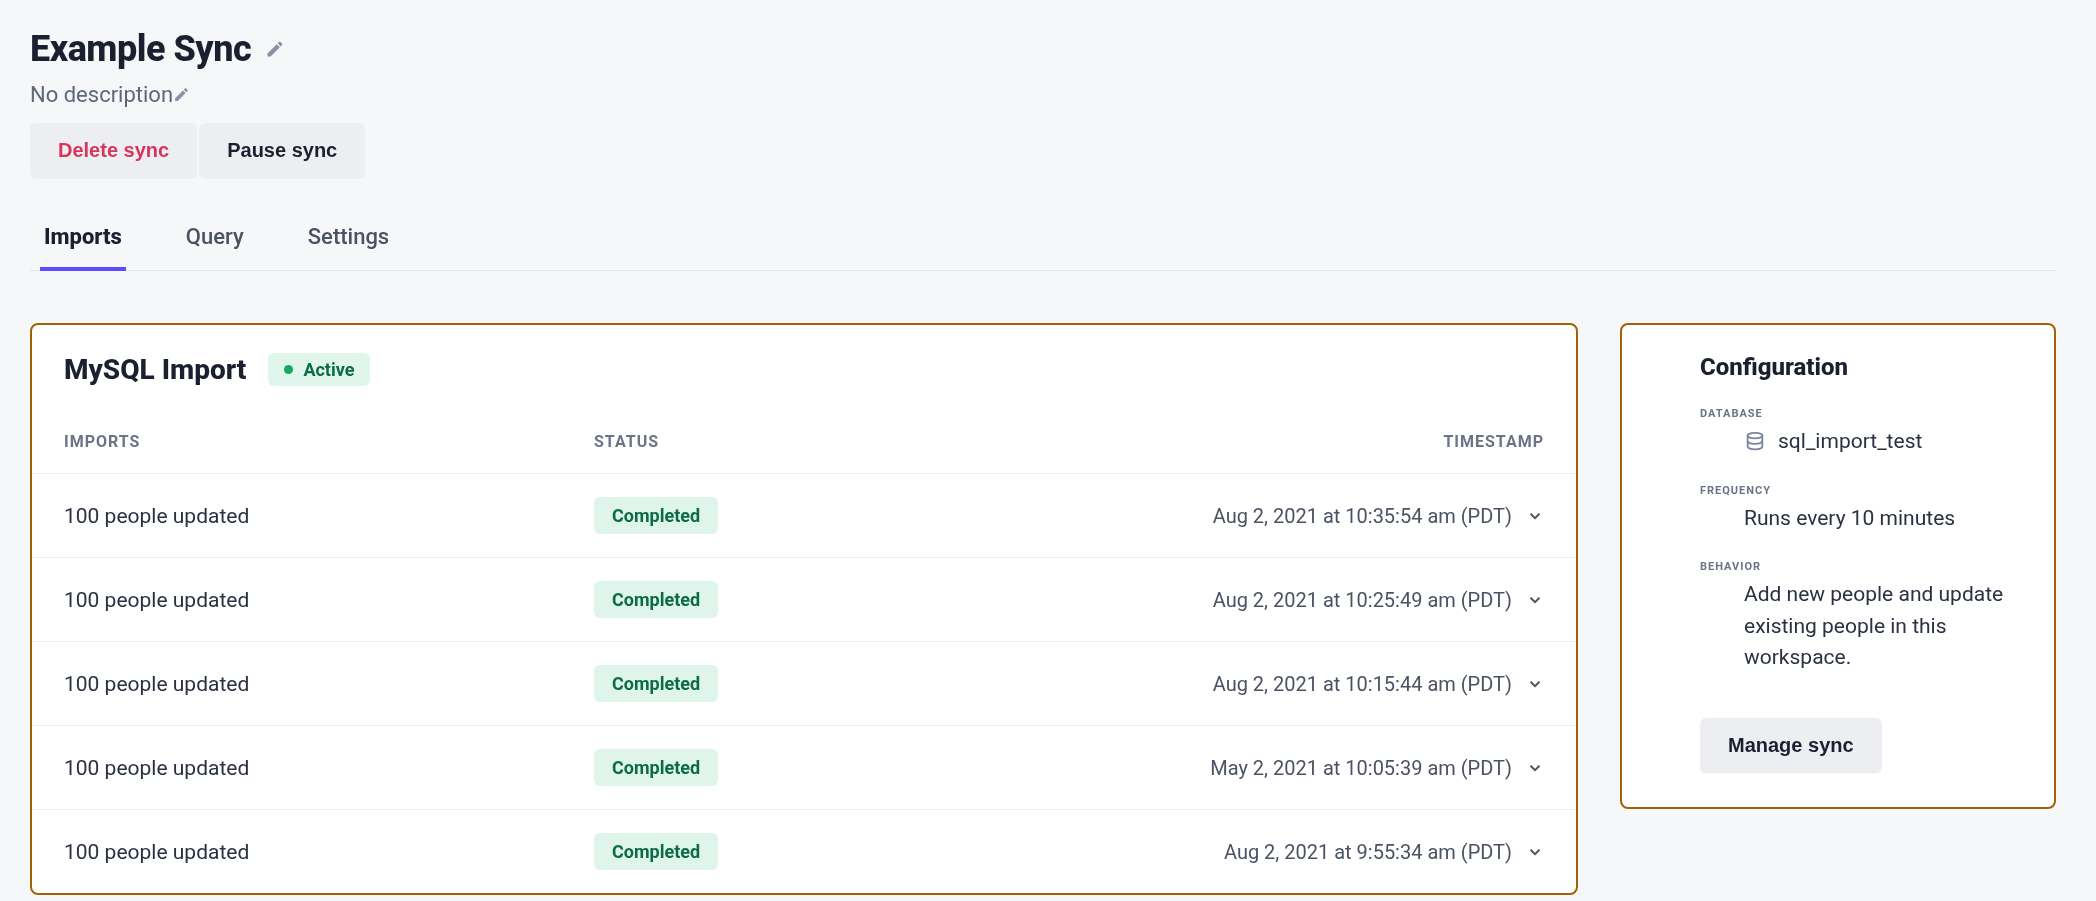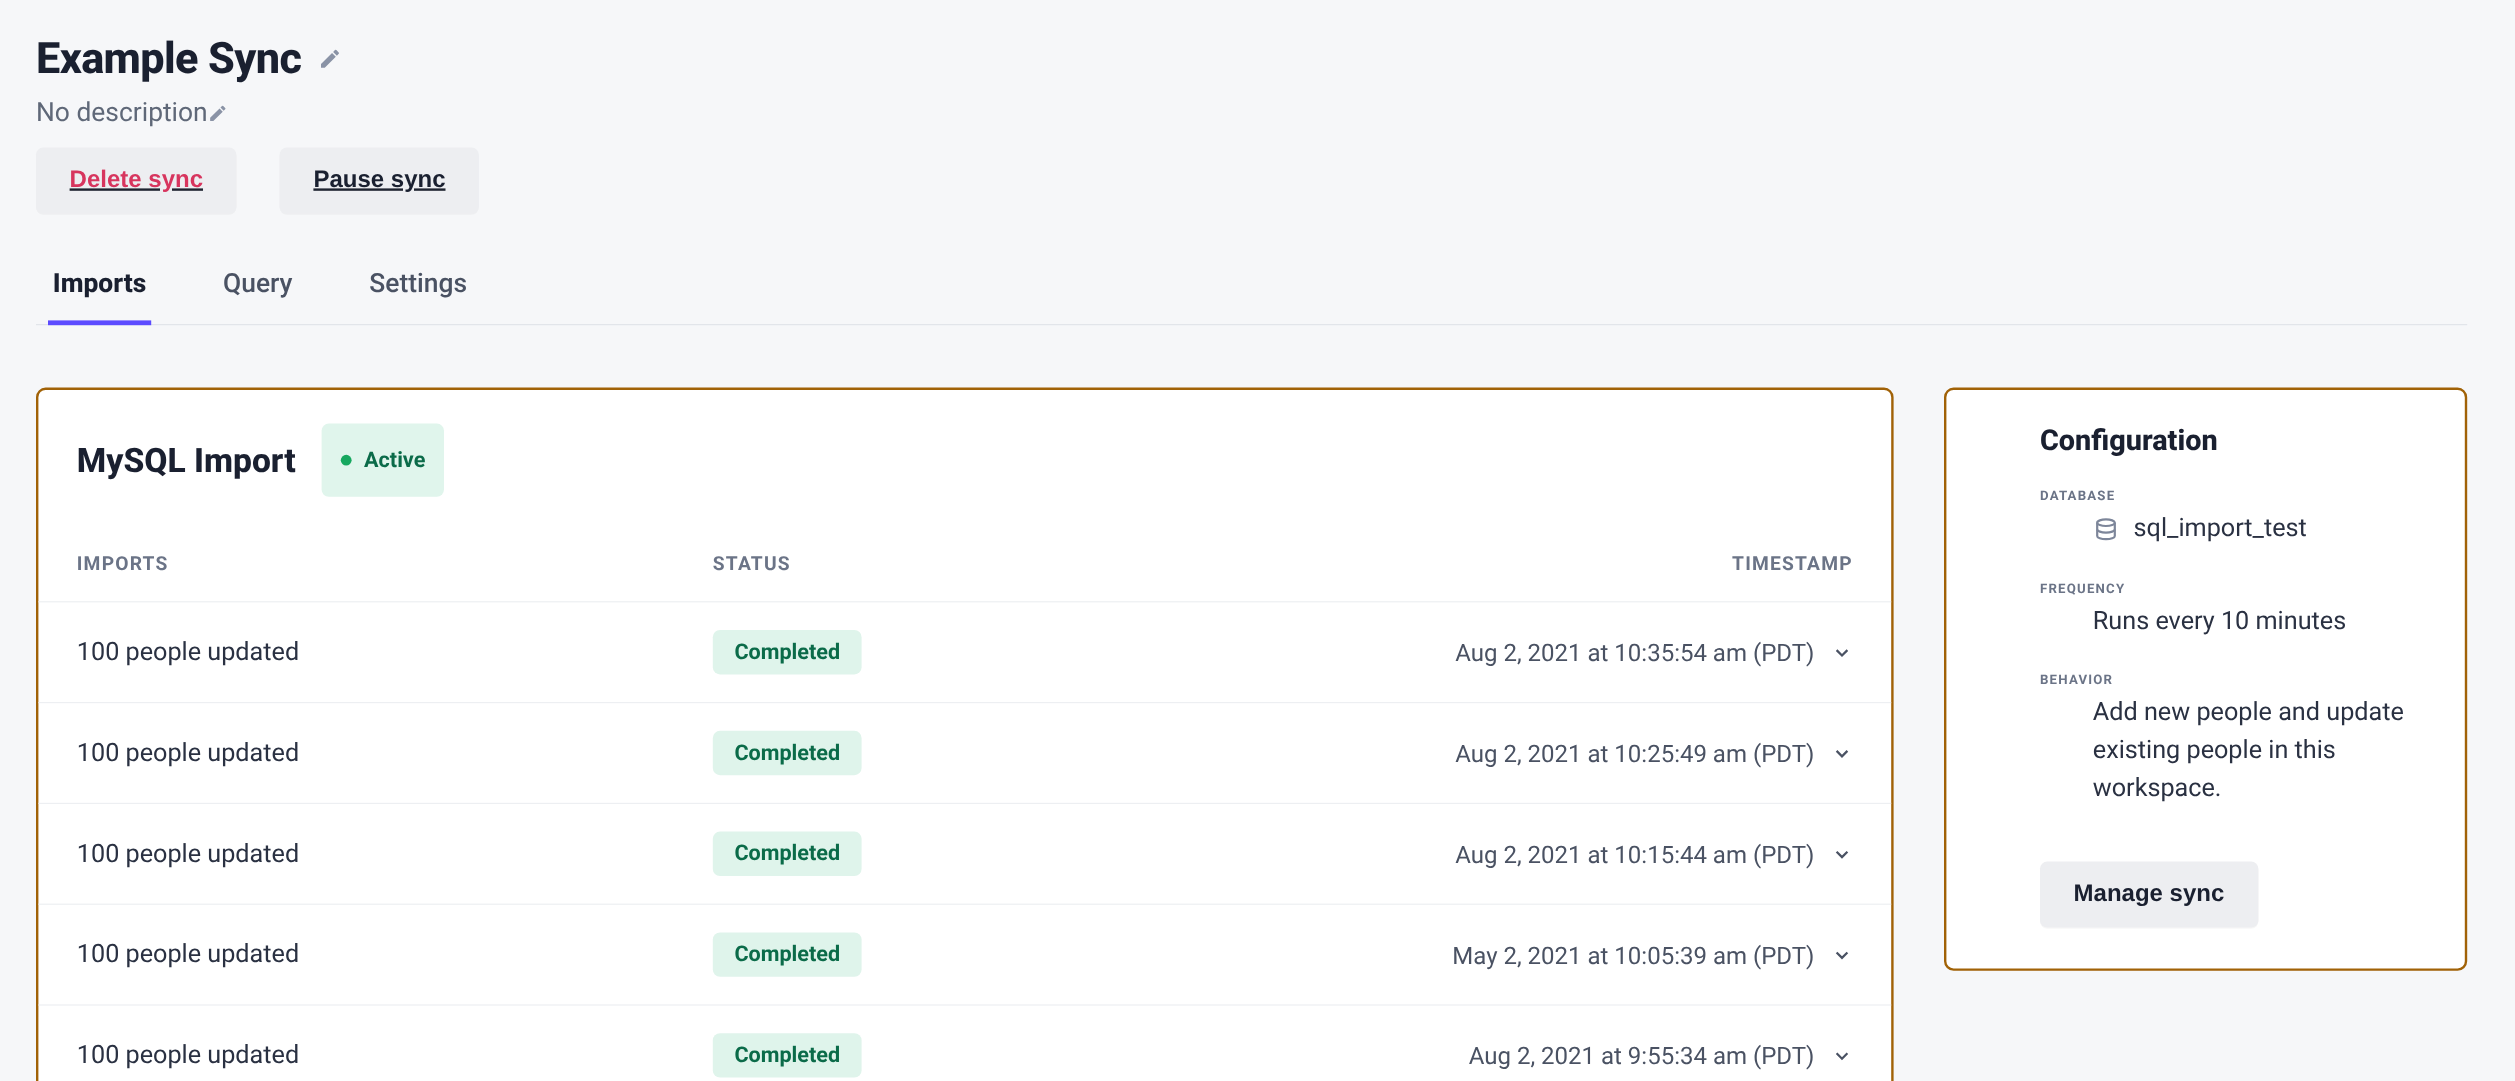--- a/index.html
+++ b/index.html
@@ -43,23 +43,22 @@
     align-items: center;
     margin-top: 12px;
   }
   .desc-text {
     color: #5f6878;
     font-size: 22px;
   }
 
   .header-actions {
     display: flex;
-    gap: 36px;
+    gap: 2px;
     margin-top: 16px;
-    text-decoration: underline;
   }
   .btn {
     background: #edeef1;
     border: none;
     border-radius: 6px;
     padding: 16px 28px;
     font-size: 20px;
     font-weight: 700;
     cursor: pointer;
     color: #1a2030;
@@ -117,21 +116,21 @@
     color: #1a2030;
   }
   .badge-active {
     display: inline-flex;
     align-items: center;
     gap: 10px;
     background: #e0f5ec;
     color: #0b6b49;
     font-weight: 700;
     font-size: 18px;
-    padding: 20px 16px;
+    padding: 6px 16px;
     border-radius: 6px;
   }
   .badge-active .dot {
     width: 9px; height: 9px; border-radius: 50%;
     background: #16a85f;
   }
 
   
   .tbl { width: 100%; }
   .tbl-head, .tbl-row {

